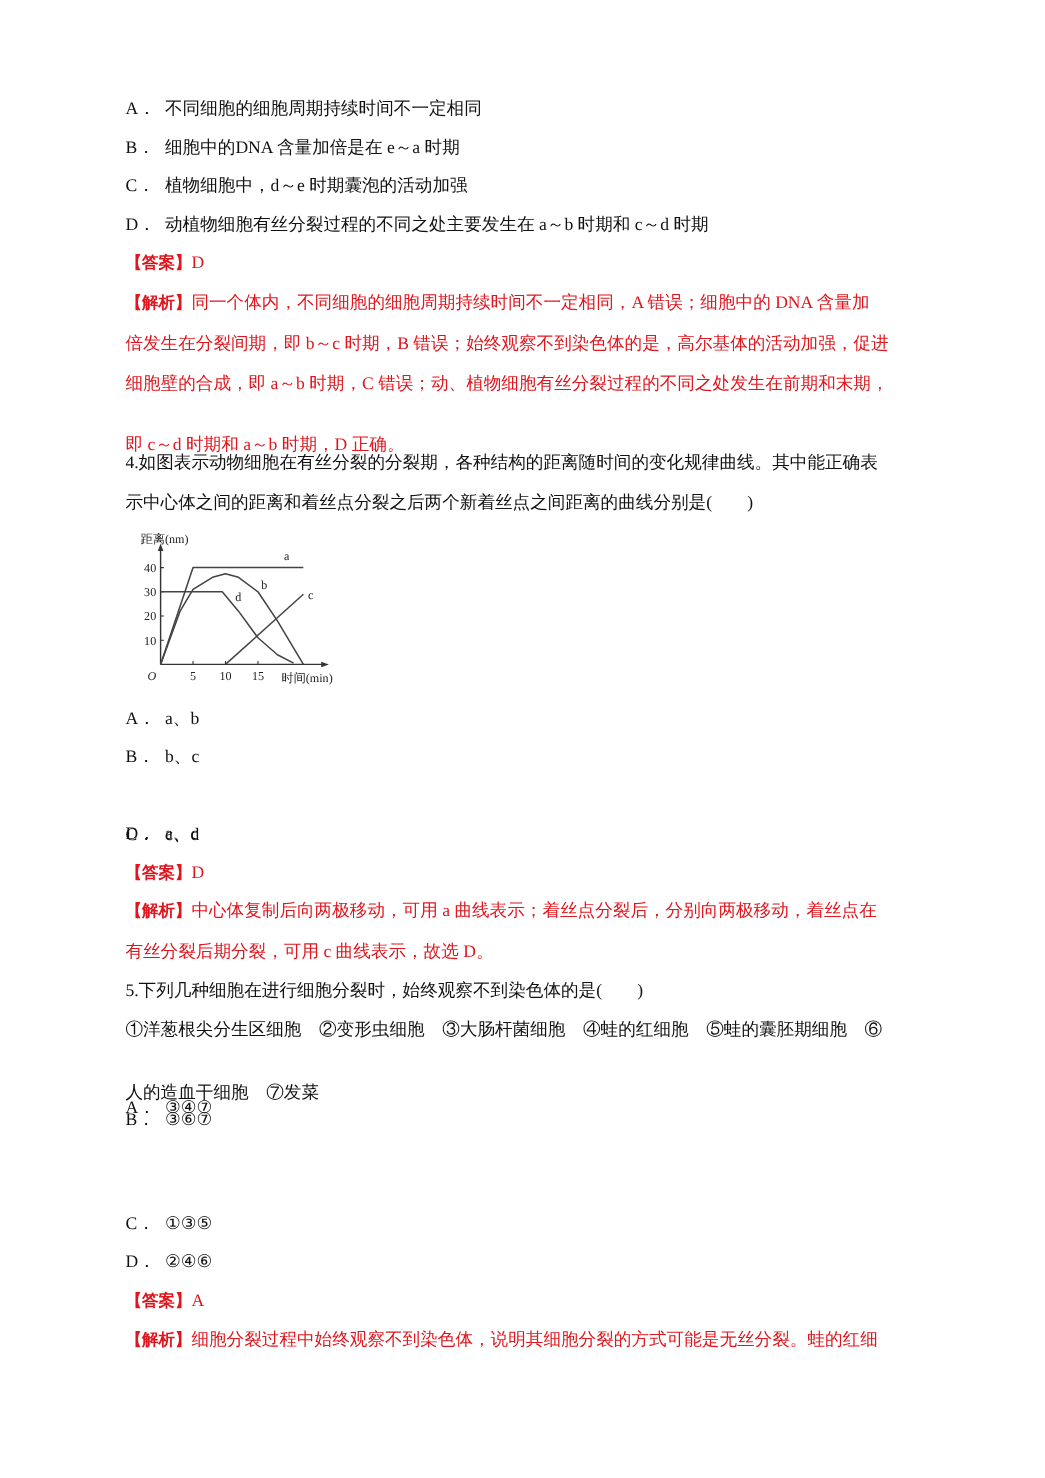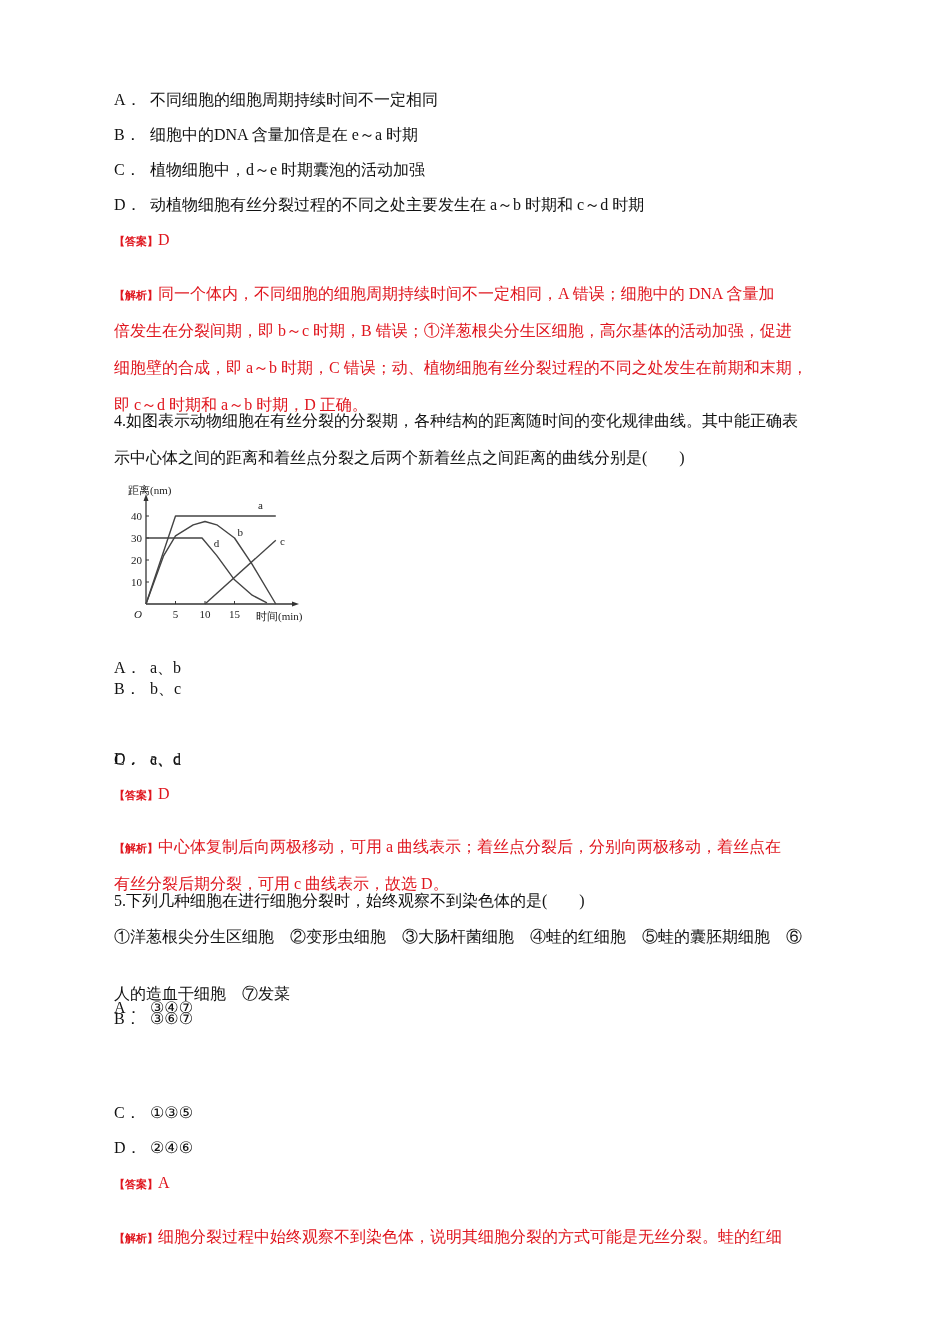--- a/index.html
+++ b/index.html
@@ -1,38 +1,38 @@
 <!DOCTYPE html>
 <html><head>
 <meta charset="utf-8">
 <style>
   html, body { margin: 0; padding: 0; background: #ffffff; }
   body { width: 950px; height: 1344px; position: relative; overflow: hidden;
          font-family: "Liberation Serif", "DejaVu Serif", serif; color: #111; }
   .line { position: absolute; left: 114px; font-size: 16px; line-height: 20px; white-space: nowrap; }
   .opt-label { display: inline-block; width: 36px; }
-  .red { color: #e0161e; margin-top: 18px; }
-  .tag { font-weight: bold; color: #e0161e; font-family: Liberation Sans, sans-serif; font-size: 11px; }
+  .red { color: #e0161e; }
+  .tag { font-weight: bold; color: #e0161e; font-family: Liberation Sans, sans-serif; font-size: 15px; }
   .ans { color: #e0161e; }
   .chart { position: absolute; left: 116px; top: 478px; width: 215px; height: 150px; }
   .chart svg text { font-family: "Liberation Serif", serif; fill: #222; }
 </style>
 </head>
 <body>
 
 <div class="line" style="top:90px"><span class="opt-label">A．</span><span>不同细胞的细胞周期持续时间不一定相同</span></div>
 <div class="line" style="top:125px"><span class="opt-label">B．</span><span>细胞中的DNA 含量加倍是在 e～a 时期</span></div>
 <div class="line" style="top:160px"><span class="opt-label">C．</span><span>植物细胞中，d～e 时期囊泡的活动加强</span></div>
 <div class="line" style="top:195px"><span class="opt-label">D．</span><span>动植物细胞有丝分裂过程的不同之处主要发生在 a～b 时期和 c～d 时期</span></div>
 
 <div class="line" style="top:230px"><span class="tag">【答案】</span><span class="ans">D</span></div>
 <div class="line red" style="top:266px"><span class="tag">【解析】</span><span>同一个体内，不同细胞的细胞周期持续时间不一定相同，A 错误；细胞中的 DNA 含量加</span></div>
-<div class="line red" style="top:303px">倍发生在分裂间期，即 b～c 时期，B 错误；①洋葱根尖分生区细胞，高尔基体的活动加强，促进</div>
+<div class="line red" style="top:303px">倍发生在分裂间期，即 b～c 时期，B 错误；始终观察不到染色体的是，高尔基体的活动加强，促进</div>
 <div class="line red" style="top:340px">细胞壁的合成，即 a～b 时期，C 错误；动、植物细胞有丝分裂过程的不同之处发生在前期和末期，</div>
-<div class="line red" style="top:377px">即 c～d 时期和 a～b 时期，D 正确。</div>
+<div class="line red" style="top:395px">即 c～d 时期和 a～b 时期，D 正确。</div>
 
 <div class="line" style="top:411px">4.如图表示动物细胞在有丝分裂的分裂期，各种结构的距离随时间的变化规律曲线。其中能正确表</div>
 <div class="line" style="top:448px">示中心体之间的距离和着丝点分裂之后两个新着丝点之间距离的曲线分别是(　　)</div>
 
 <div class="chart">
   <svg width="215" height="150" viewBox="0 0 215 150" xmlns="http://www.w3.org/2000/svg">
 
     <text x="12" y="16" font-size="11" id="ylab">距离(nm)</text>
     <line x1="30" y1="126" x2="30" y2="20" stroke="#333" stroke-width="1.3"></line>
     <polygon points="30,16 27.5,23 32.5,23" fill="#333"></polygon>
@@ -62,21 +62,21 @@
         <polyline points="89,126 159.8,62.199999999999996" fill="none" stroke="#444" stroke-width="1.4" stroke-linejoin="round"></polyline>
         <text x="163.93" y="66.6" font-size="11">c</text>
         <polyline points="30,60 86.05000000000001,60 100.80000000000001,77.6 118.5,101.8 136.2,117.2 150.95,124.9" fill="none" stroke="#444" stroke-width="1.4" stroke-linejoin="round"></polyline>
         <text x="97.85000000000001" y="68.8" font-size="11">d</text>
       </g>
     <text x="140" y="142" font-size="11" id="xlab">时间(min)</text>
     <text x="18" y="140" font-size="11" font-style="italic" id="olab">O</text>
   </svg>
 </div>
 
-<div class="line" style="top:658px"><span class="opt-label">A．</span><span>a、b</span></div>
+<div class="line" style="top:644px"><span class="opt-label">A．</span><span>a、b</span></div>
 <div class="line" style="top:679px"><span class="opt-label">B．</span><span>b、c</span></div>
 <div class="line" style="top:750px"><span class="opt-label">C．</span><span>c、d</span></div>
 <div class="line" style="top:749px"><span class="opt-label">D．</span><span>a、c</span></div>
 
 <div class="line" style="top:784px"><span class="tag">【答案】</span><span class="ans">D</span></div>
 <div class="line red" style="top:819px"><span class="tag">【解析】</span><span>中心体复制后向两极移动，可用 a 曲线表示；着丝点分裂后，分别向两极移动，着丝点在</span></div>
 <div class="line red" style="top:856px">有丝分裂后期分裂，可用 c 曲线表示，故选 D。</div>
 
 <div class="line" style="top:891px">5.下列几种细胞在进行细胞分裂时，始终观察不到染色体的是(　　)</div>
 <div class="line" style="top:927px">①洋葱根尖分生区细胞　②变形虫细胞　③大肠杆菌细胞　④蛙的红细胞　⑤蛙的囊胚期细胞　⑥</div>

